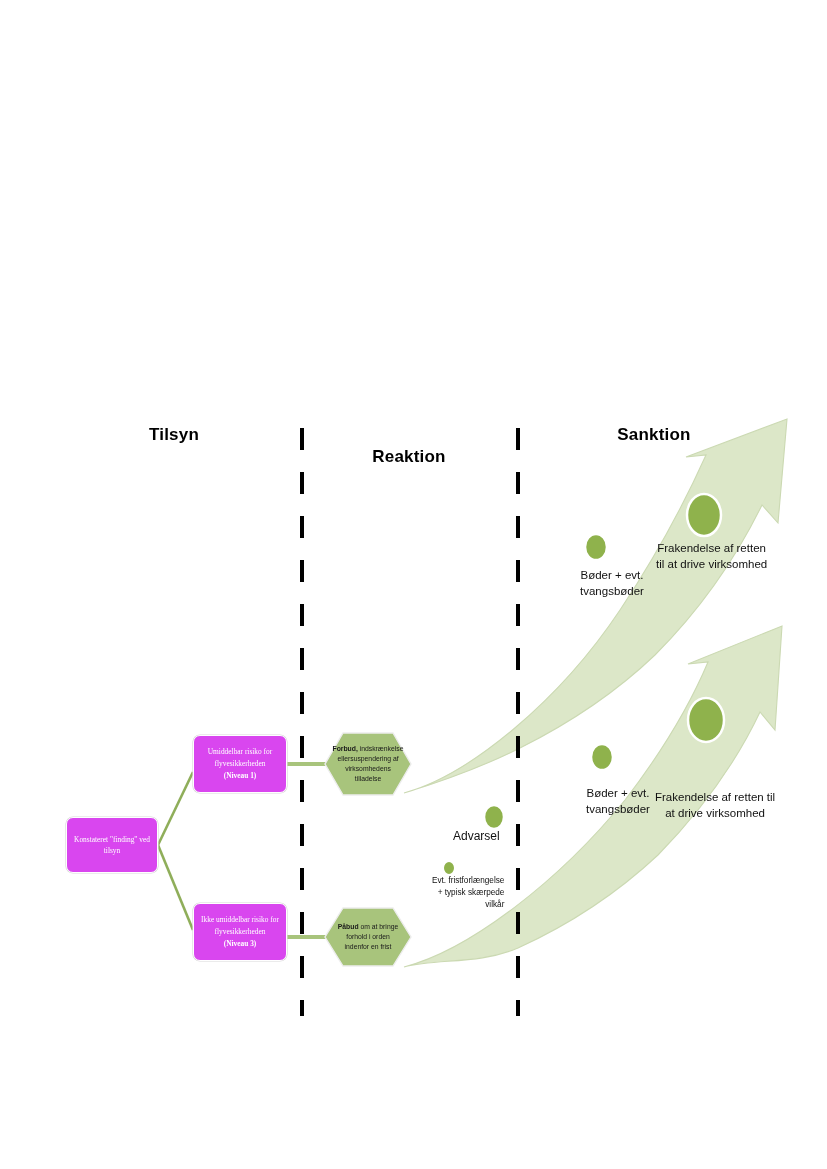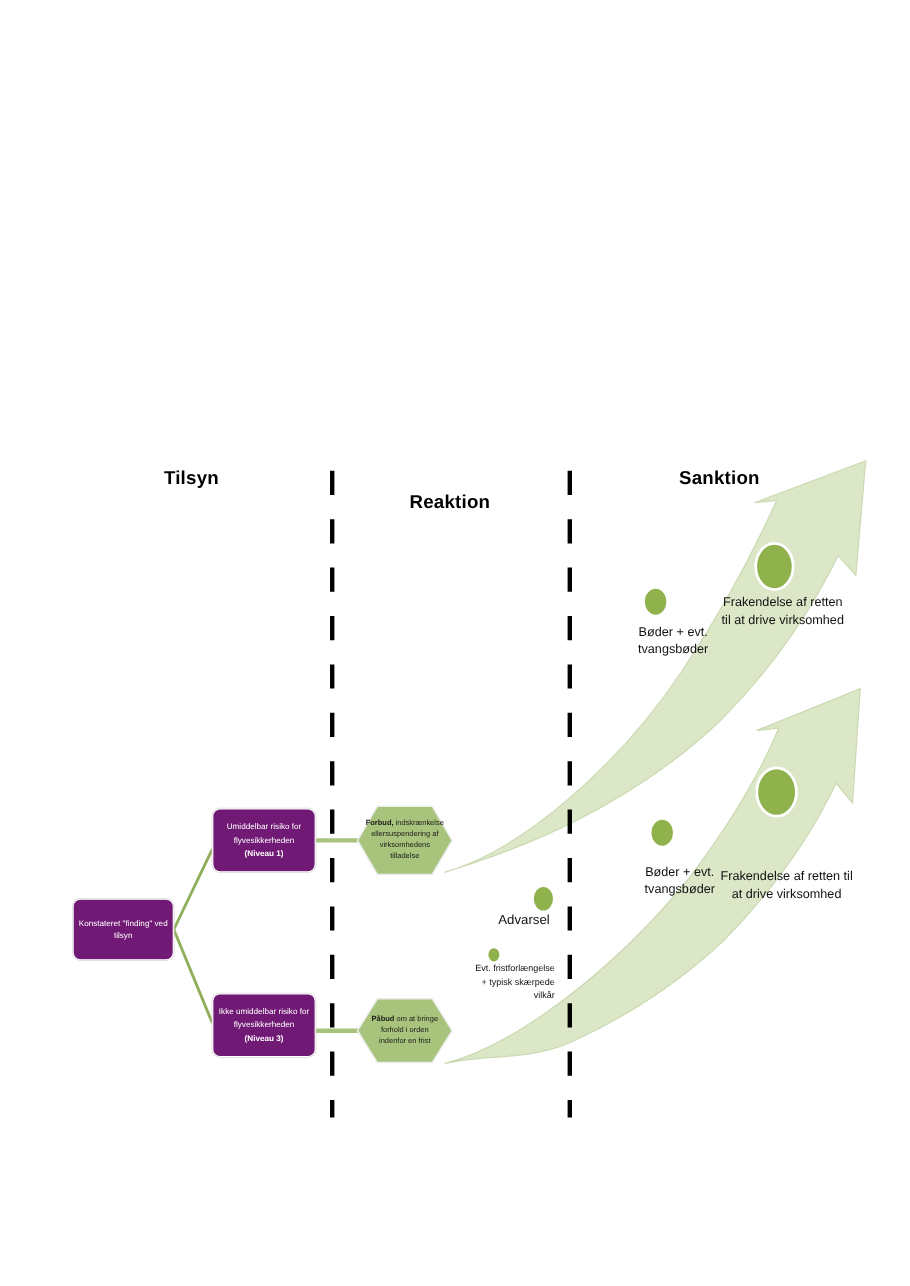--- a/index.html
+++ b/index.html
@@ -28,33 +28,34 @@
     font-weight: bold;
     font-size: 17px;
     color: #000000;
     text-align: center;
     white-space: nowrap;
     letter-spacing: 0.2px;
   }
   .node-box {
     position: absolute;
     box-sizing: border-box;
-    background: #701a75;
+    background: #d946ef;
     border: 1.5px solid #ffffff;
     border-radius: 7px;
     color: #ffffff;
     font-size: 7.4px;
     line-height: 1.55;
     text-align: center;
     display: flex;
     flex-direction: column;
     align-items: center;
     justify-content: center;
     padding: 2px 4px;
     box-shadow: 0 0 0 0.6px #d8d8d8;
+    font-family: Liberation Serif, serif;
   }
   .node-box .lvl { font-weight: bold; margin-top: 1px; }
   .hex-label {
     position: absolute;
     box-sizing: border-box;
     color: #1a1a1a;
     font-size: 6.8px;
     line-height: 1.5;
     text-align: center;
     display: flex;

